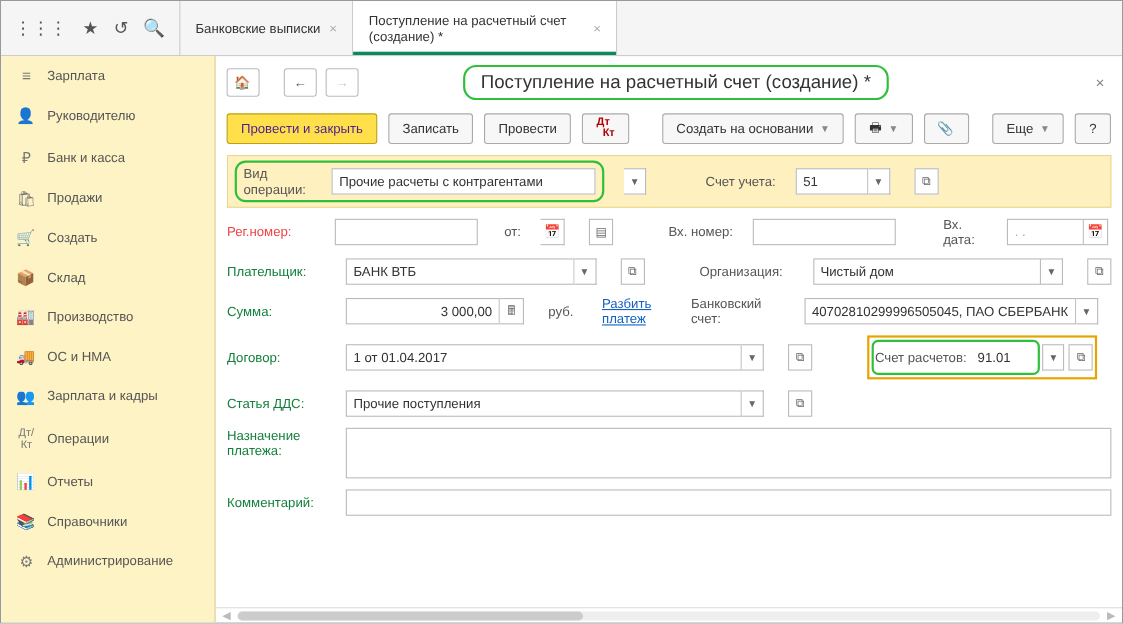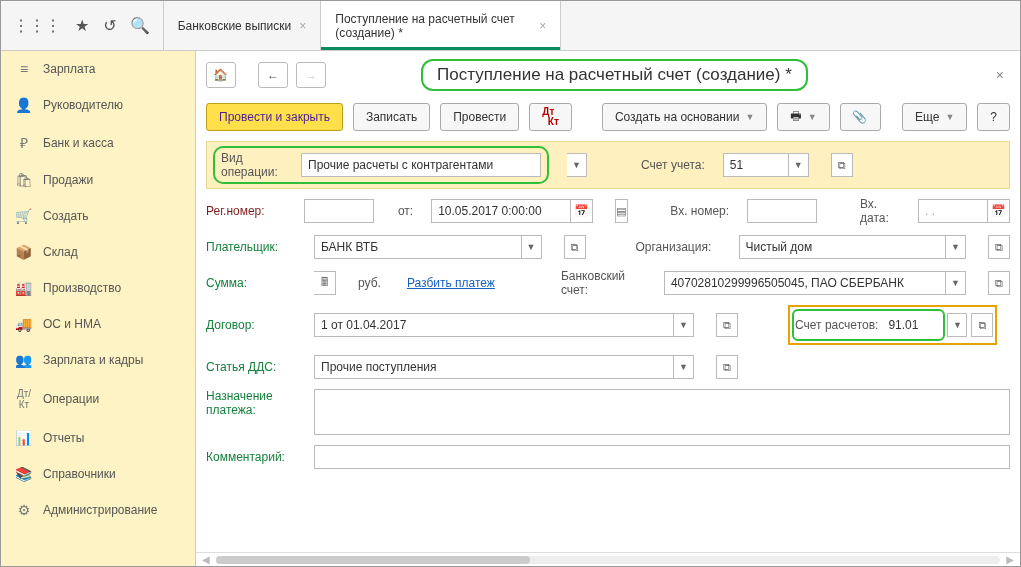--- a/index.html
+++ b/index.html
@@ -29,21 +29,21 @@
 
 .toolbar{display:flex;align-items:center;gap:10px;padding:4px 10px 10px 10px;flex-wrap:nowrap}
 .btn{border:1px solid #aaa;background:#f7f7f7;height:28px;padding:0 12px;display:inline-flex;align-items:center;border-radius:3px;cursor:pointer;white-space:nowrap}
 .btn.primary{background:#ffe04a;border-color:#bba018;font-weight:400;color:#4c1d95}
 .btn.red{color:#b00000;font-weight:700;font-size:10px;line-height:1}
 .toolbar .spacer{flex:1}
 .btn .dd{margin-left:6px;color:#888;font-size:9px}
 
 .form{padding:0 10px 10px 10px;overflow:auto;flex:1}
 .row{display:flex;align-items:center;gap:18px;margin-bottom:8px;min-height:28px}
-.lbl{width:80px;color:#7f1d1d;flex:none}
+.lbl{width:80px;color:#ef4444;flex:none}
 .lbll{width:90px;color:#15803d;flex:none}
 .lblr{color:#555;flex:none}
 .input{border:1px solid #bbb;background:#fff;height:24px;padding:2px 6px;display:flex;align-items:center;overflow:hidden;white-space:nowrap}
 .input.num{justify-content:flex-end}
 .ddbtn{border:1px solid #bbb;border-left:none;background:#fff;width:20px;height:24px;display:flex;align-items:center;justify-content:center;color:#666;font-size:9px;cursor:pointer}
 .openbtn{border:1px solid #bbb;background:#fff;width:22px;height:24px;display:flex;align-items:center;justify-content:center;color:#666;font-size:11px;cursor:pointer;margin-left:4px}
 .field{display:flex;align-items:center}
 .hl-green{border:2px solid #2fbf3a;border-radius:10px;padding:3px 6px;display:flex;align-items:center}
 .hl-green .lbl{color:#555}
 .band{background:#fff0c0;border:1px solid #e8d98c;padding:4px 6px}
@@ -184,21 +184,20 @@
             <div class="ddbtn">▼</div>
           </div>
           <div class="openbtn">⧉</div>
         </div>
 
         <div class="row">
           <span class="lbl">Рег.номер:</span>
           <div class="input" style="width:130px"></div>
           <span class="lblr" style="margin-left:6px">от:</span>
           <div class="field">
-            <div class="input" style="width:140px">10.05.2017  0:00:00</div>
             <div class="cal">📅</div>
           </div>
           <span class="openbtn">▤</span>
           <span style="width:14px"></span>
           <span class="lblr">Вх. номер:</span>
           <div class="input" style="width:130px"></div>
           <span class="lblr" style="width:40px;margin-left:25px">Вх. дата:</span>
           <div class="field">
             <div class="input" style="width:70px;color:#aaa">.   .</div>
             <div class="cal">📅</div>
@@ -217,20 +216,21 @@
           <div class="field" style="flex:1">
             <div class="input" style="flex:1">Чистый дом</div>
             <div class="ddbtn">▼</div>
           </div>
           <div class="openbtn">⧉</div>
         </div>
 
         <div class="row">
           <span class="lbll">Сумма:</span>
           <div class="field">
+            <div class="input num" style="width:140px">3 000,00</div>
             <div class="cal">🖩</div>
           </div>
           <span class="lblr" style="margin-left:4px">руб.</span>
           <span class="link" style="margin-left:8px">Разбить платеж</span>
           <span style="width:30px"></span>
           <span class="lblr" style="width:85px">Банковский счет:</span>
           <div class="field" style="flex:1">
             <div class="input" style="flex:1">40702810299996505045, ПАО СБЕРБАНК</div>
             <div class="ddbtn">▼</div>
           </div>

